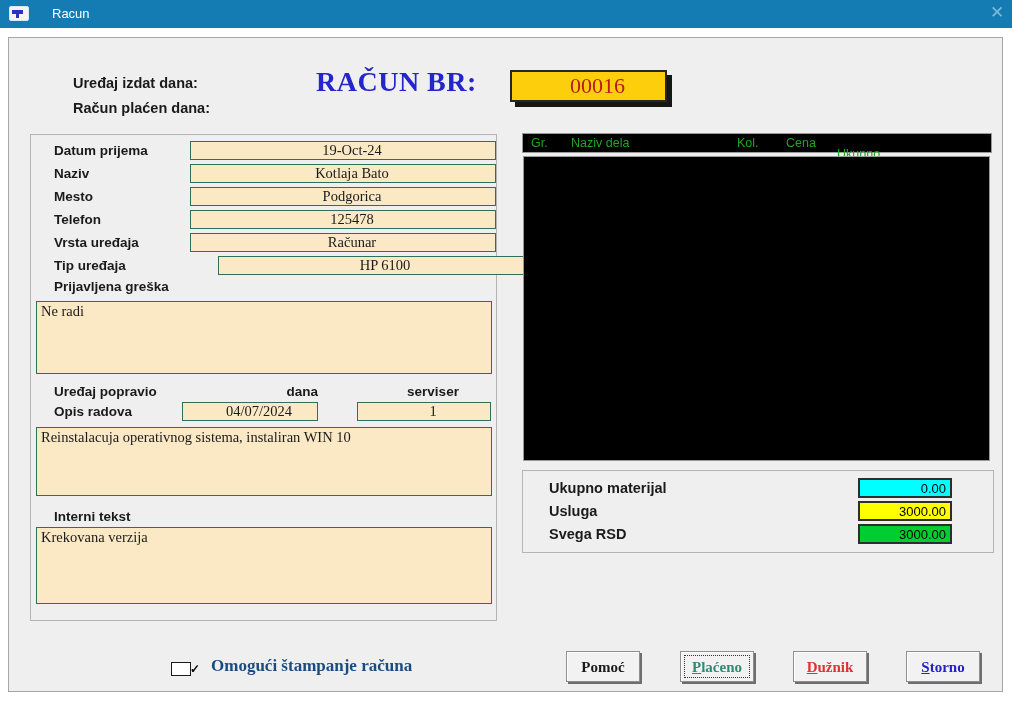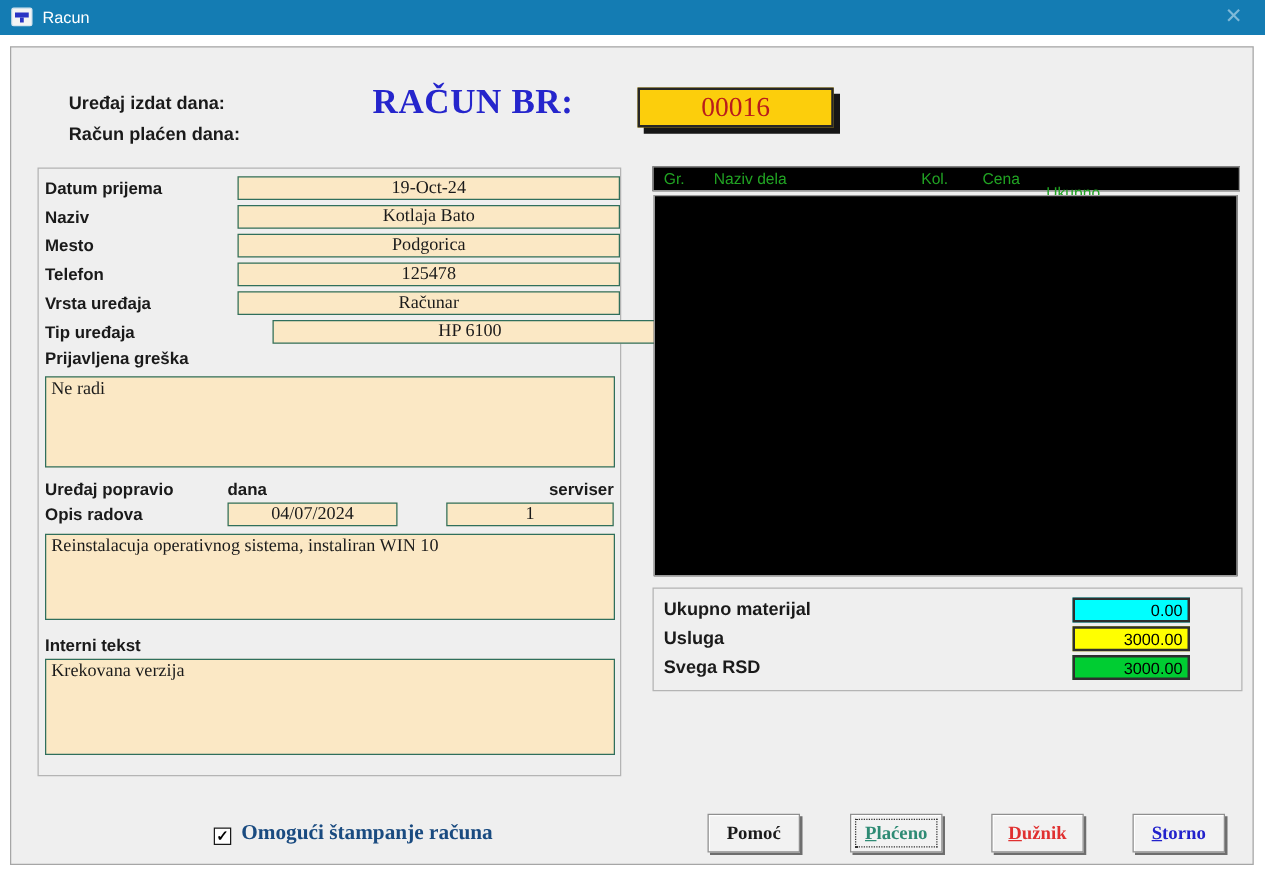--- a/index.html
+++ b/index.html
@@ -1,18 +1,18 @@
 <!DOCTYPE html>
 <html><head>
 <meta charset="utf-8">
 <style>
   * { margin:0; padding:0; box-sizing:border-box; }
   html,body { width:1012px; height:701px; background:#ffffff; overflow:hidden;
               font-family:"Liberation Sans", sans-serif; }
-  .abs { position:absolute; }
+  .abs { position:absolute;padding-left:18px; }
 
   
   .titlebar { left:0; top:0; width:1012px; height:28px; background:#147CB3; }
   .titlebar-icon { left:9px; top:6px; width:17px; height:15px; background:#f4f4f4;
                    border:1px solid #d8e6ef; border-radius:2px; }
   .titlebar-icon .bar { position:absolute; left:2px; top:3px; width:11px; height:4px; background:#2a34c4; }
   .titlebar-icon .stem{ position:absolute; left:6px; top:7px; width:3px; height:4px; background:#2a34c4; }
   .titlebar-text { left:34px; top:0; height:28px; line-height:28px; color:#ffffff; font-size:13px; }
   .close-x { right:10px; top:0; width:30px; height:28px; line-height:26px; text-align:center;
              color:#7FB9D8; font-size:17px; cursor:default; }
@@ -102,22 +102,22 @@
 <div class="abs lbl" style="left:36px; top:235px;">Vrsta uređaja</div>
 <div class="abs field" style="left:190px; top:233px; width:306px;">Računar</div>
 
 <div class="abs lbl" style="left:36px; top:258px;">Tip uređaja</div>
 <div class="abs field" style="left:190px; top:256px; width:316px;margin-left:28px;">HP 6100</div>
 
 <div class="abs lbl" style="left:36px; top:279px;">Prijavljena greška</div>
 <div class="abs area" style="left:36px; top:301px; width:456px; height:73px;">Ne radi</div>
 
 <div class="abs lbl" style="left:36px; top:384px;">Uređaj popravio</div>
-<div class="abs lbl" style="left:182px; top:384px; width:136px; text-align:left;">dana</div>
-<div class="abs lbl" style="left:357px; top:384px; width:134px; text-align:right;">serviser</div>
+<div class="abs lbl" style="left:182px; top:384px; width:136px; text-align:right;">dana</div>
+<div class="abs lbl" style="left:357px; top:384px; width:134px; text-align:center;">serviser</div>
 
 <div class="abs lbl" style="left:36px; top:404px;">Opis radova</div>
 <div class="abs field" style="left:182px; top:402px; width:136px;">04/07/2024</div>
 <div class="abs field" style="left:357px; top:402px; width:134px;">1</div>
 
 <div class="abs area" style="left:36px; top:427px; width:456px; height:69px;">Reinstalacuja operativnog sistema, instaliran WIN 10</div>
 
 <div class="abs lbl" style="left:36px; top:509px;">Interni tekst</div>
 <div class="abs area" style="left:36px; top:527px; width:456px; height:77px;">Krekovana verzija</div>
 

